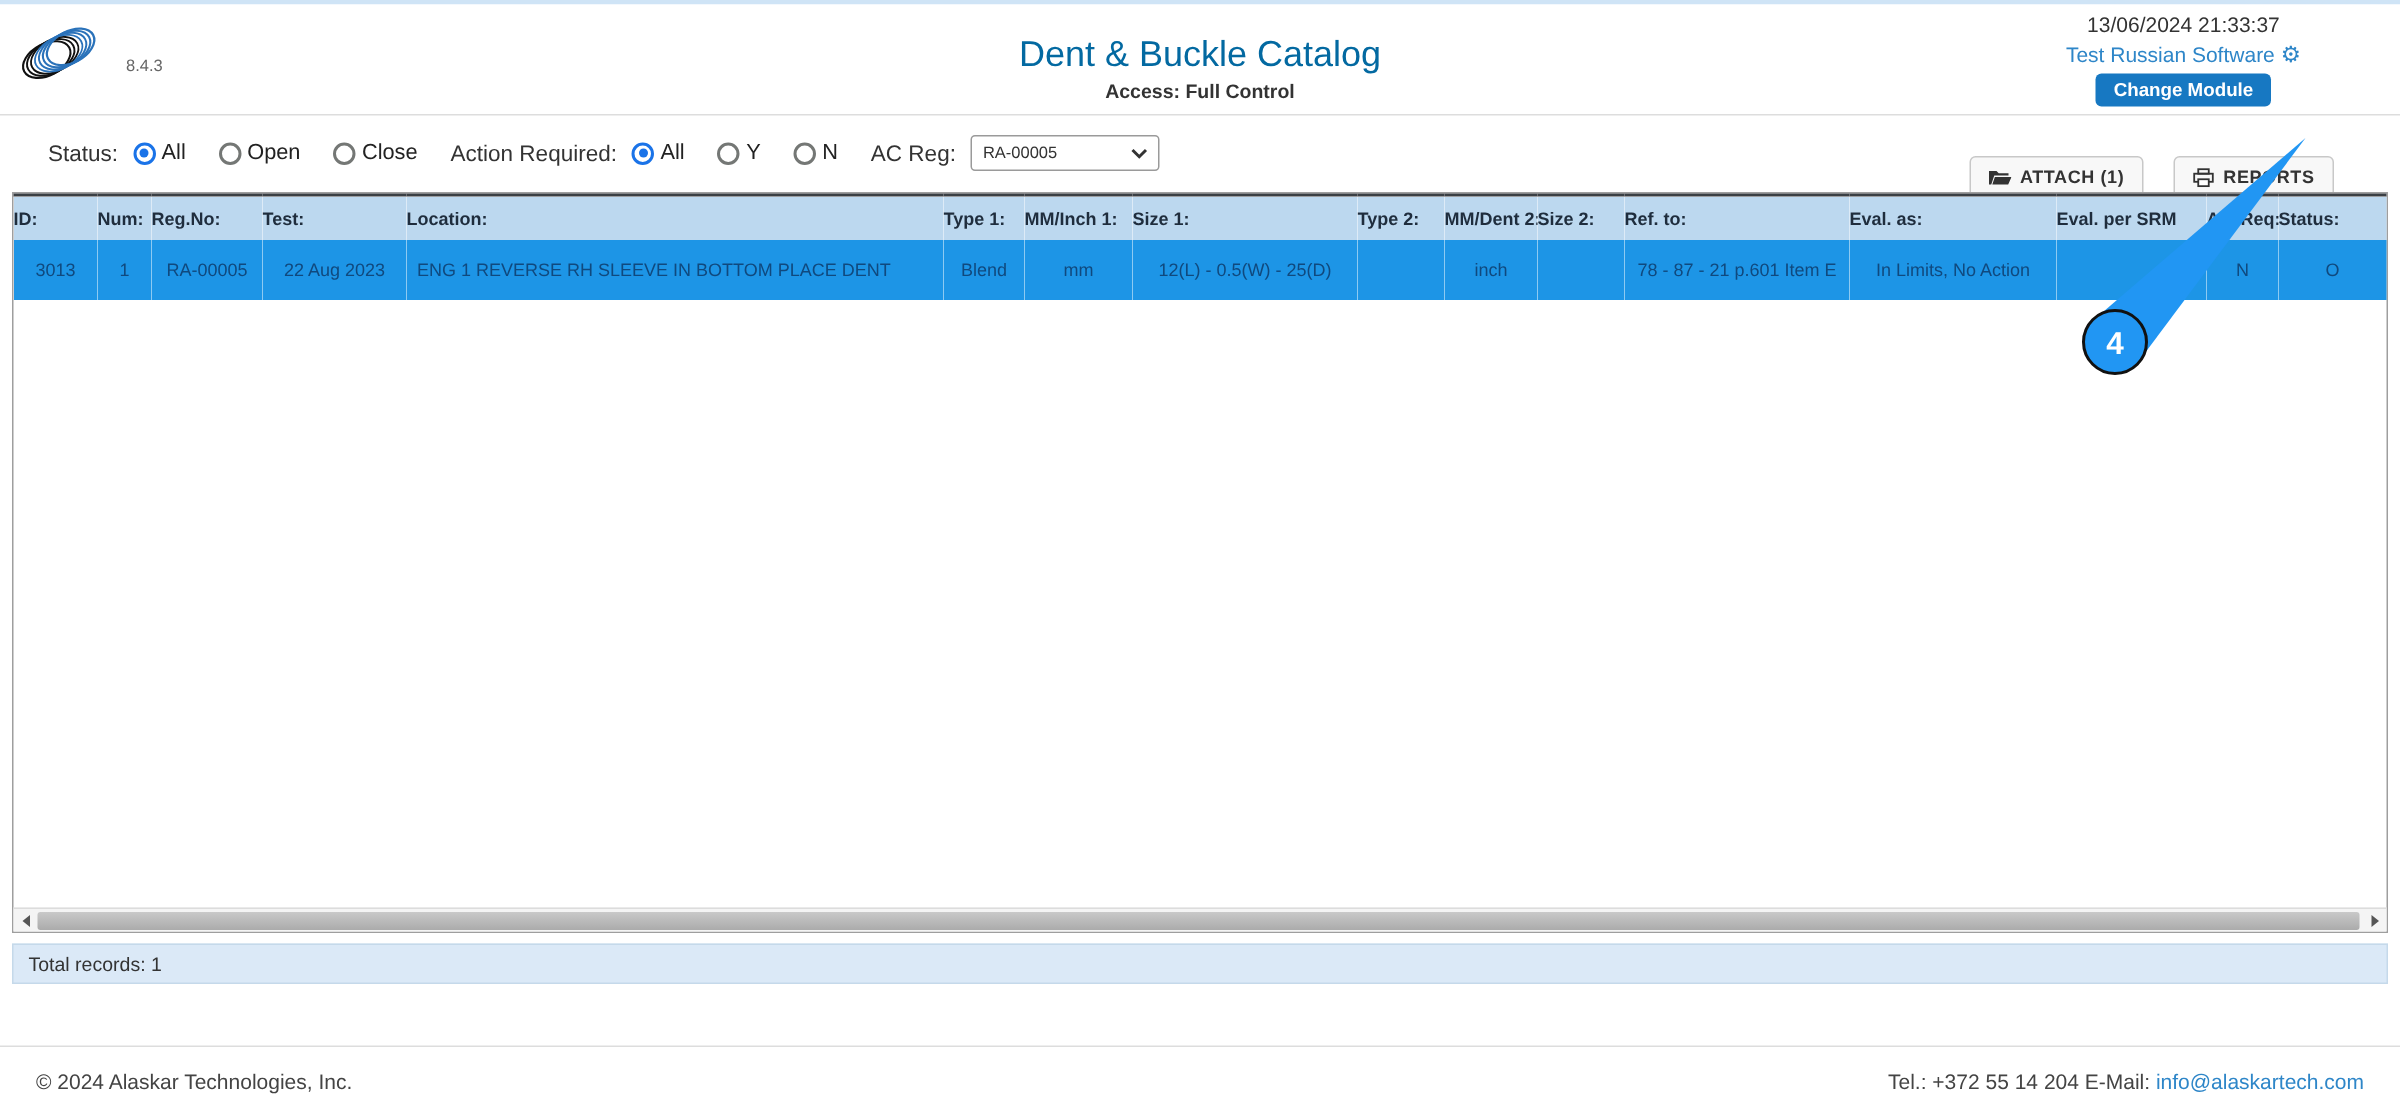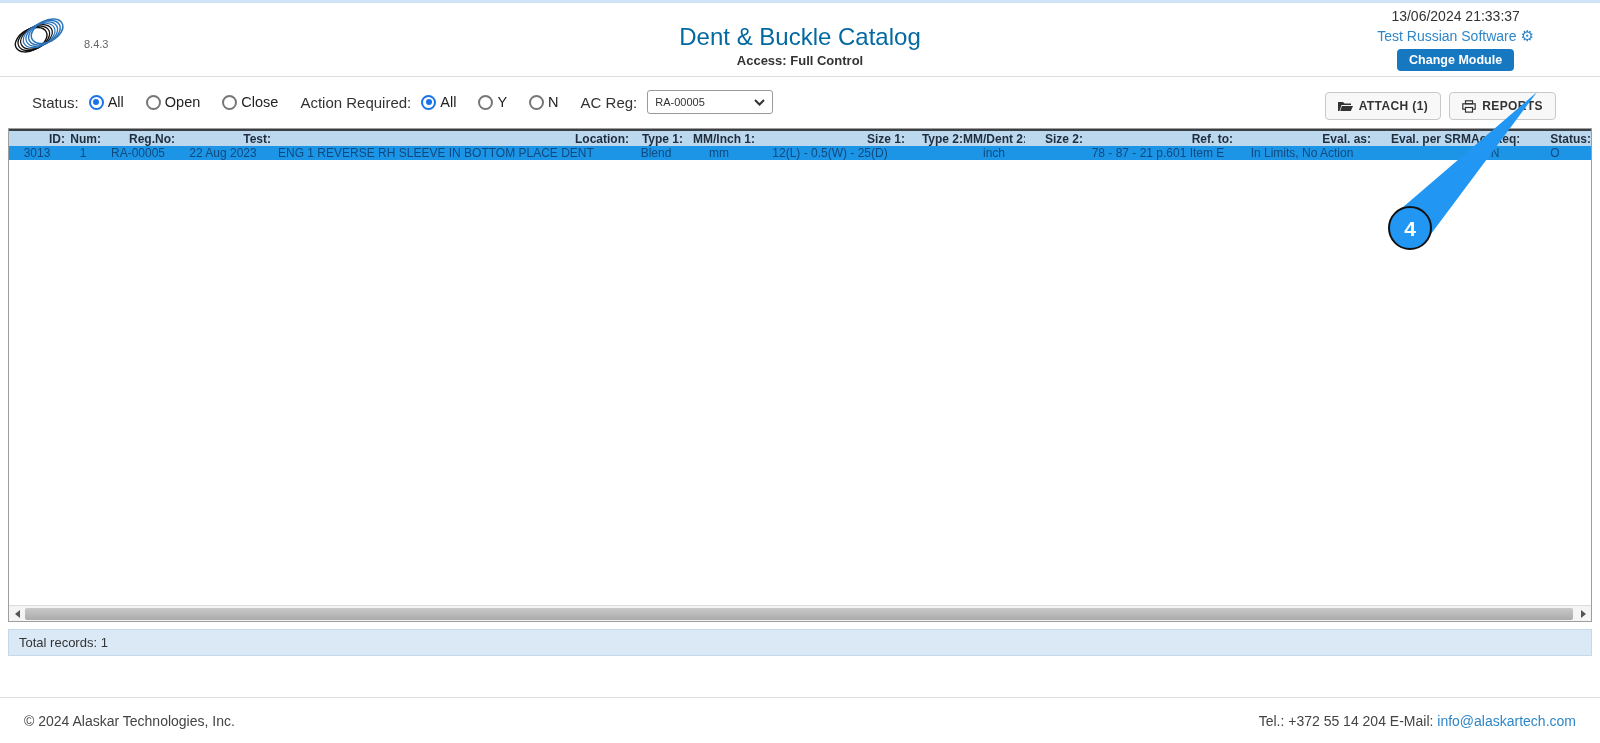--- a/index.html
+++ b/index.html
@@ -38,41 +38,41 @@
   .radio-item { display:flex; align-items:center; margin-right:22px; cursor:pointer; }
   .radio { width:15px; height:15px; border-radius:50%; border:2px solid #747775; background:#fff; display:inline-block; margin-right:4px; position:relative; }
   .radio.checked { border-color:#1a73e8; }
   .radio.checked::after { content:""; position:absolute; left:2.5px; top:2.5px; width:6px; height:6px; border-radius:50%; background:#1a73e8; }
   .radio-label { font-size:14.5px; color:#222; }
   .select-box {
     width:126px; height:24px; border:1px solid #9a9a9a; border-radius:3px; background:#fff;
     display:flex; align-items:center; justify-content:space-between; padding:0 7px; cursor:pointer;
   }
   .select-value { font-size:11px; color:#333; }
-  .toolbtns { position:absolute; right:44px; top:15px; display:flex; gap:8px; }
+  .toolbtns { position:absolute; right:44px; top:27px; display:flex; gap:20px; }
   .tool-btn {
     background:#f8f8f8; border:1px solid #c8c8c8; border-radius:4px; height:28px;
     display:flex; align-items:center; gap:6px; padding:0 12px; cursor:pointer;
     font-size:12px; font-weight:600; color:#333; letter-spacing:0.4px;
     font-family:"Liberation Sans", sans-serif;
   }
 
   
   .table-wrap {
     position:absolute; left:8px; right:8px; top:128px; height:494px;
     border:1px solid #9e9e9e; background:#fff;
   }
   table.grid { width:100%; border-collapse:collapse; table-layout:fixed; }
   .grid th {
-    background:#bcd8ef; border-top:2px solid #3a3f44; height:16px;
-    font-size:12px; font-weight:bold; color:#1f2d3d; text-align:right;
+    background:#bcd8ef; border-top:2px solid #3a3f44; height:30px;
+    font-size:12px; font-weight:bold; color:#1f2d3d; text-align:left;
     white-space:nowrap; overflow:hidden;
   }
   .grid td {
-    background:#1d95e6; height:14px; font-size:12px; color:#10497e;
+    background:#1d95e6; height:40px; font-size:12px; color:#10497e;
     text-align:center; white-space:nowrap; overflow:hidden;
   }
   .grid td.loc { text-align:left; padding-left:7px; }
   
   .hscroll { position:absolute; left:0; right:0; bottom:0; height:16px; background:#f4f4f4; border-top:1px solid #dcdcdc; display:flex; align-items:center; }
   .sb-arrow { width:16px; height:16px; display:flex; align-items:center; justify-content:center; cursor:pointer; }
   .tri-left { width:0; height:0; border-top:4px solid transparent; border-bottom:4px solid transparent; border-right:5px solid #555; }
   .tri-right { width:0; height:0; border-top:4px solid transparent; border-bottom:4px solid transparent; border-left:5px solid #555; }
   .sb-thumb { height:12px; background:linear-gradient(#c9c9c9,#ababab); border-radius:2px; flex:1; margin-right:2px; cursor:grab; }
 

